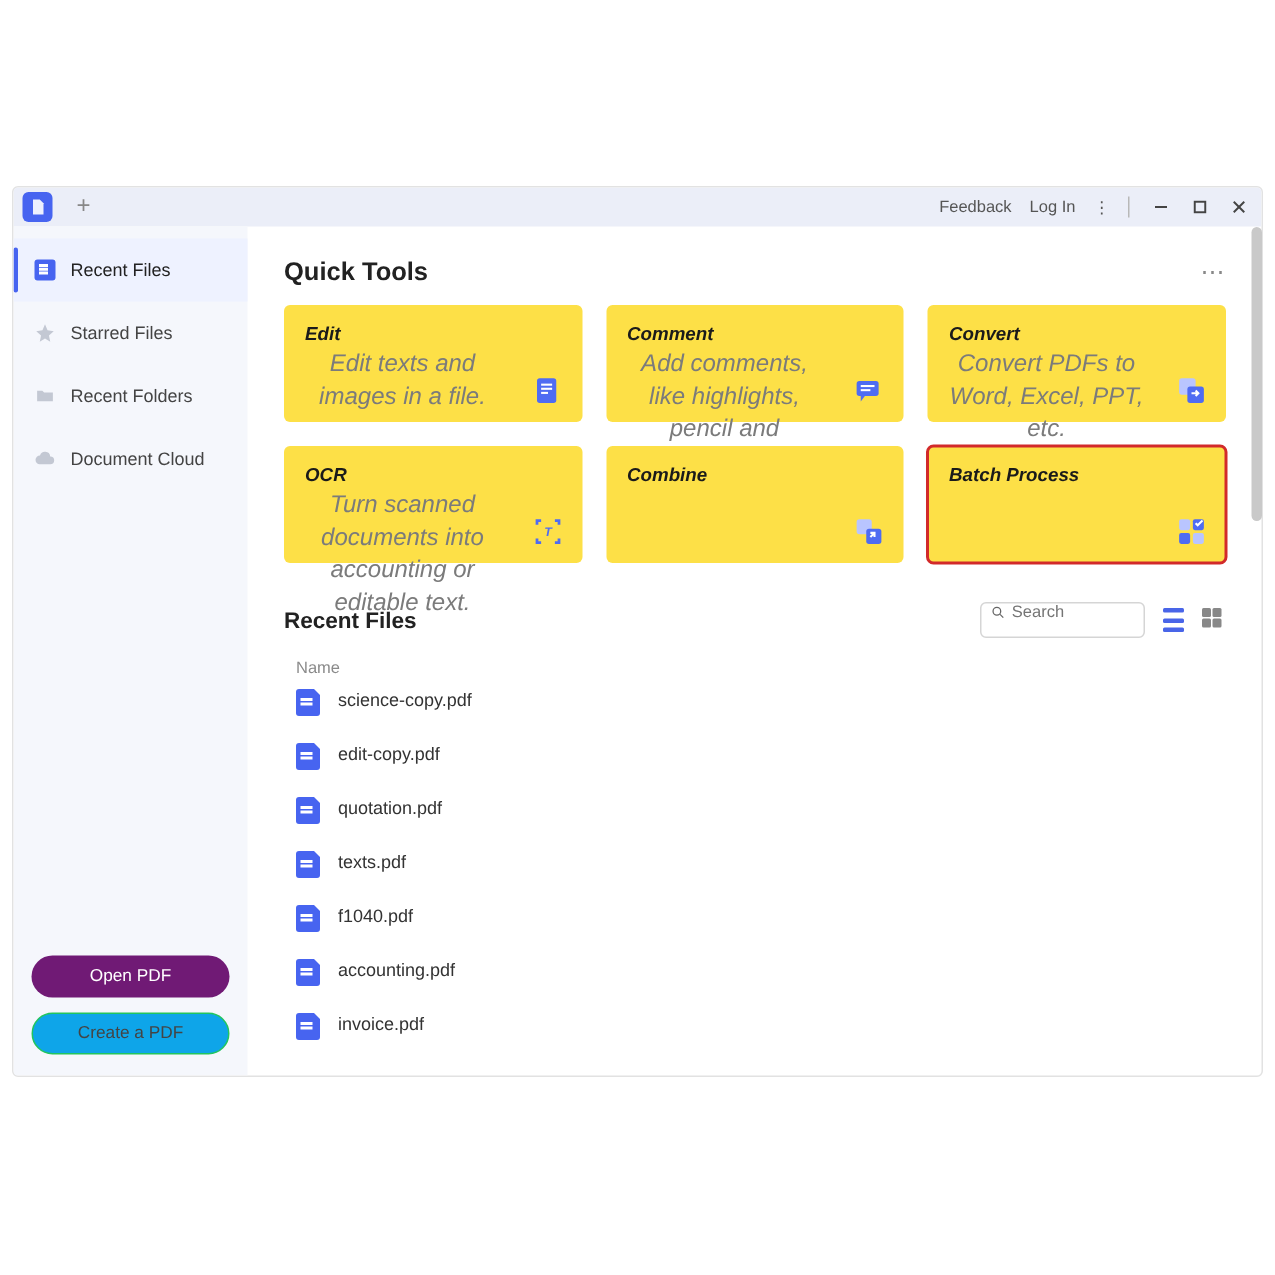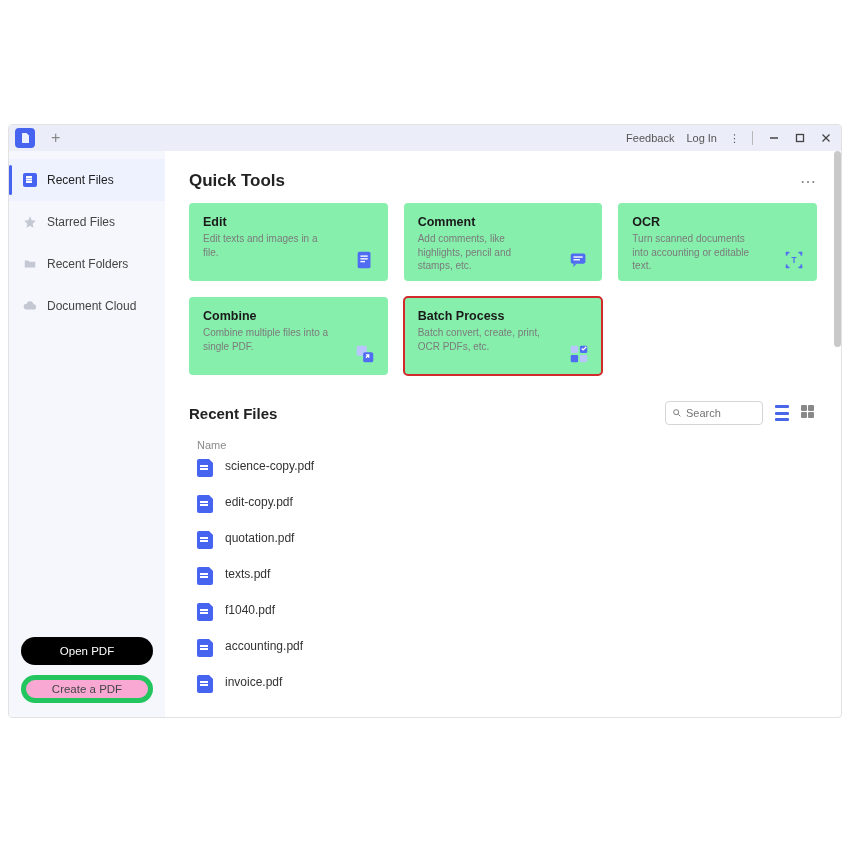--- a/index.html
+++ b/index.html
@@ -94,32 +94,32 @@
   }
   .side-icon.doc { background:#4764f0; border-radius:2px; position:relative; }
   .side-icon.doc::after { content:""; position:absolute; left:3px; top:3px; width:6px; height:1.5px; background:#fff; box-shadow: 0 2.5px 0 #fff, 0 5px 0 #fff; }
   .side-icon.star svg, .side-icon.folder svg, .side-icon.cloud svg { width:14px; height:14px; fill:#c3c8d3; }
   .sidebar-bottom {
     margin-top: auto;
     padding: 10px 12px 14px 12px;
     display: flex; flex-direction: column; gap: 10px;
   }
   .btn-primary {
-    background: #000000;
+    background: #701a75;
     color: #fff;
     border: none;
     border-radius: 14px;
     height: 28px;
     font-size: 11.5px;
     cursor: pointer;
   }
   .btn-outline {
-    background: #f9a8d4;
+    background: #0ea5e9;
     color: #444;
-    border: 5px solid #22c55e;
+    border: 1px solid #22c55e;
     border-radius: 14px;
     height: 28px;
     font-size: 11.5px;
     cursor: pointer;
   }
   
   .main {
     flex: 1;
     overflow-y: auto;
     padding: 20px 24px 18px 24px;
@@ -139,54 +139,55 @@
   .section-head h2 {
     font-size: 17px; font-weight: 600; color: #222;
   }
   .kebab { margin-left: auto; color: #888; font-size: 16px; letter-spacing: 1px; cursor:pointer; }
   .tools-grid {
     display: grid;
     grid-template-columns: repeat(3, 1fr);
     gap: 16px;
   }
   .tool-card {
-    background: #86efac;
+    background: #fde047;
     border-radius: 4px;
     padding: 12px 14px 12px 14px;
     height: 78px;
     position: relative;
     cursor: pointer;
+    font-style: italic;
   }
   .tool-card.highlight {
     outline: 2px solid #d22a2a;
     outline-offset: -1px;
   }
   .tool-title { font-size: 12.5px; font-weight: 600; color: #1a1a1a; margin-bottom: 3px; }
-  .tool-desc { font-size: 10px; color: #7b7b7b; line-height: 1.35; max-width: 130px; }
+  .tool-desc { font-size: 16px; color: #7b7b7b; line-height: 1.35; max-width: 130px; text-align: center; }
   .tool-icon {
     position: absolute;
     right: 12px; bottom: 10px;
     width: 22px; height: 22px;
     display: flex; align-items: center; justify-content: center;
   }
   
   .recent-head {
     display: flex;
     align-items: center;
     margin-top: 26px;
     margin-bottom: 10px;
   }
   .recent-head h3 { font-size: 15px; font-weight:600; color:#222; }
   .search-box {
     margin-left: auto;
-    display: flex; align-items: center;
+    display: flex; align-items: flex-start;
     border: 1px solid #d5d5d5;
     border-radius: 4px;
     height: 24px;
-    width: 98px;
+    width: 110px;
     padding: 0 6px;
     gap: 4px;
   }
   .search-box svg { width:12px; height:12px; stroke:#666; fill:none; stroke-width:2; }
   .search-box input {
     border:none; outline:none; font-size:11px; width:100%; background:transparent; color:#666;
   }
   .view-toggles { display:flex; gap:10px; margin-left:12px; }
   .view-toggle { width:16px; height:16px; cursor:pointer; display:flex; flex-wrap:wrap; gap:1px; align-content:flex-start; }
   .vt-row { width:14px; height:3px; background:#4965e8; border-radius:1px; }
@@ -332,43 +333,52 @@
             <div class="tool-icon">
               <svg width="22" height="22" viewBox="0 0 24 24">
                   <rect x="3" y="5" width="16" height="11" rx="2" fill="#4f6cf2"></rect>
                   <path d="M9 16l-3 4v-4" fill="#4f6cf2"></path>
                   <rect x="6" y="8" width="10" height="1.5" fill="#fff"></rect>
                   <rect x="6" y="11" width="7" height="1.5" fill="#fff"></rect>
                 </svg>
             </div>
           </div>
           <div class="tool-card">
+            <div class="tool-title">Convert</div>
+            <div class="tool-desc">Convert PDFs to Word, Excel, PPT, etc.</div>
+            <div class="tool-icon">
+              <svg width="22" height="22" viewBox="0 0 24 24">
+                  <rect x="3" y="3" width="12" height="12" rx="2" fill="#b9c5ff"></rect>
+                  <rect x="9" y="9" width="12" height="12" rx="2" fill="#4f6cf2"></rect>
+                  <path d="M12 14h5M15 12l2 2-2 2" stroke="#fff" stroke-width="1.5" fill="none"></path>
+                </svg>
+            </div>
+          </div>
+          <div class="tool-card">
             <div class="tool-title">OCR</div>
             <div class="tool-desc">Turn scanned documents into accounting or editable text.</div>
             <div class="tool-icon ocr">
               <svg width="24" height="24" viewBox="0 0 24 24">
                   <path d="M4 7V4h3M20 7V4h-3M4 17v3h3M20 17v3h-3" stroke="#4f6cf2" stroke-width="2" fill="none"></path>
                   <text x="12" y="15" text-anchor="middle" font-size="9" fill="#4f6cf2" font-weight="700">T</text>
                 </svg>
             </div>
           </div>
           <div class="tool-card">
             <div class="tool-title">Combine</div>
-            <div class="tool-desc">Combine multiple files into a single PDF.</div>
             <div class="tool-icon">
               <svg width="22" height="22" viewBox="0 0 24 24">
                   <rect x="3" y="3" width="11" height="11" rx="2" fill="#b9c5ff"></rect>
                   <rect x="10" y="10" width="11" height="11" rx="2" fill="#4f6cf2"></rect>
                   <path d="M13 16l3-3M16 16v-3h-3" stroke="#fff" stroke-width="1.5" fill="none"></path>
                 </svg>
             </div>
           </div>
           <div class="tool-card highlight">
             <div class="tool-title">Batch Process</div>
-            <div class="tool-desc">Batch convert, create, print, OCR PDFs, etc.</div>
             <div class="tool-icon">
               <svg width="22" height="22" viewBox="0 0 24 24">
                 <rect x="3" y="3" width="8" height="8" rx="1.5" fill="#b9c5ff"></rect>
                 <rect x="13" y="3" width="8" height="8" rx="1.5" fill="#4f6cf2"></rect>
                 <rect x="3" y="13" width="8" height="8" rx="1.5" fill="#4f6cf2"></rect>
                 <rect x="13" y="13" width="8" height="8" rx="1.5" fill="#b9c5ff"></rect>
                 <path d="M15 6l1.5 1.5L20 4" stroke="#fff" stroke-width="1.5" fill="none"></path>
               </svg>
             </div>
           </div>

